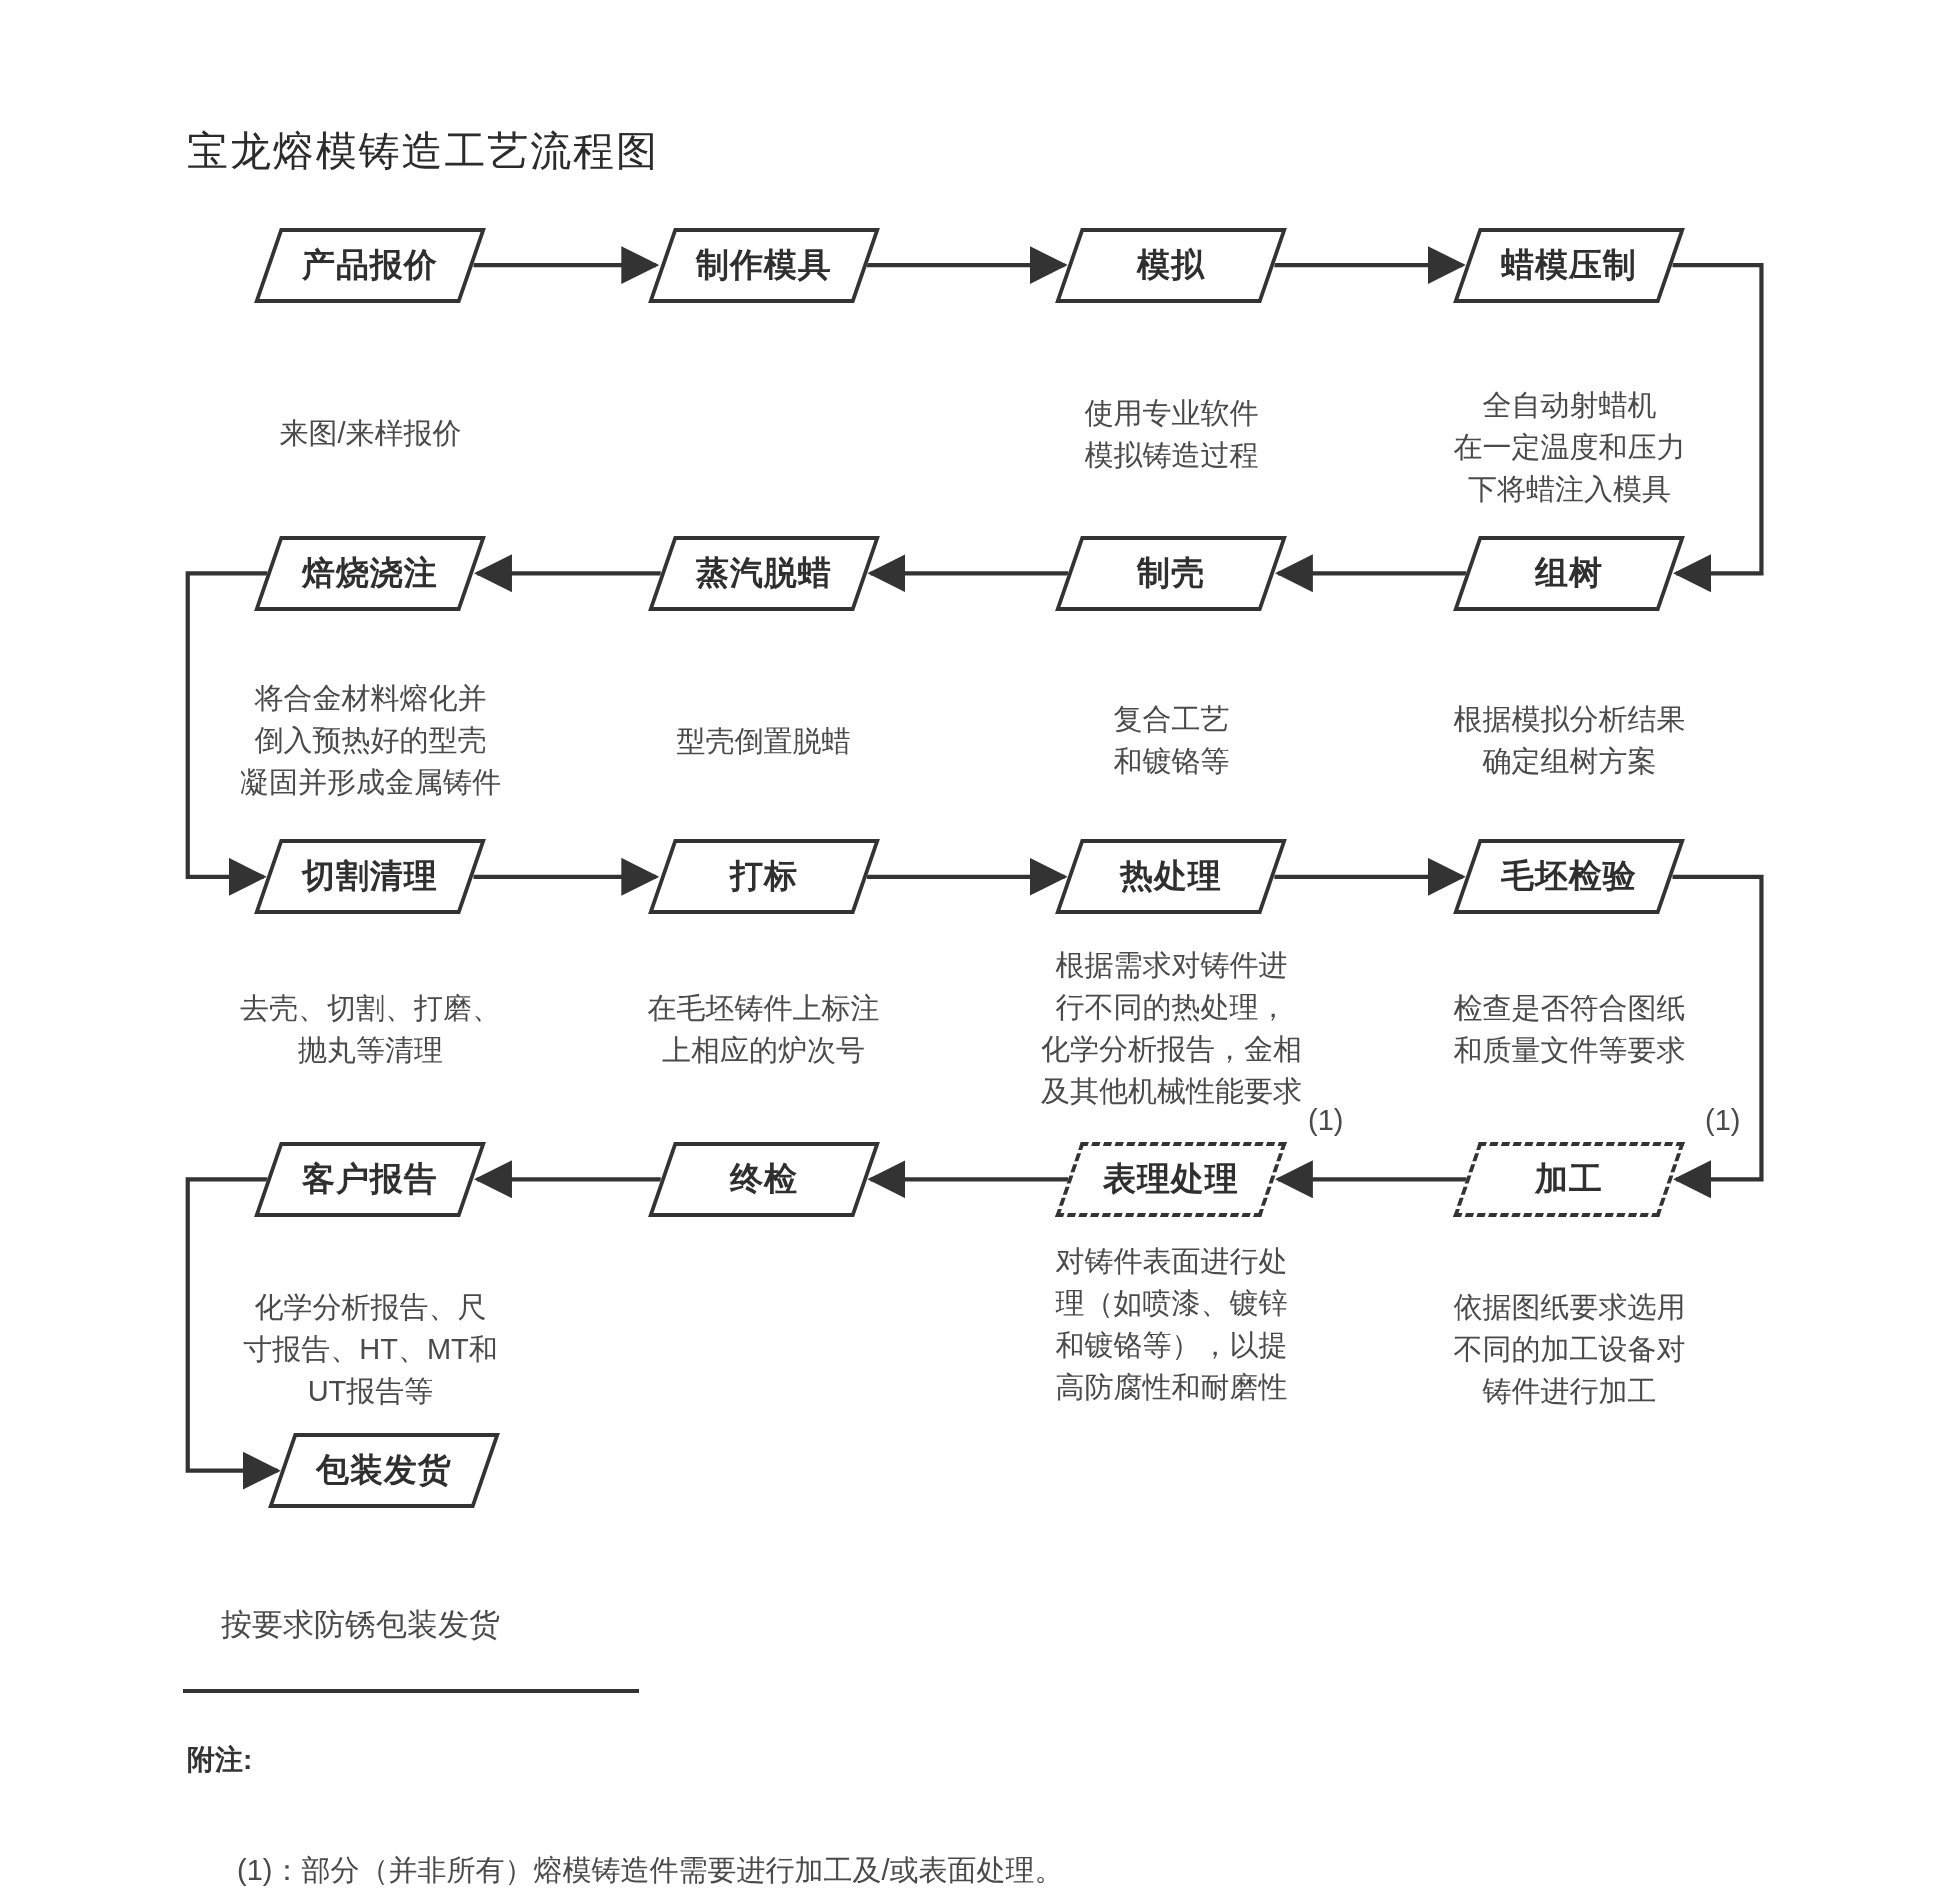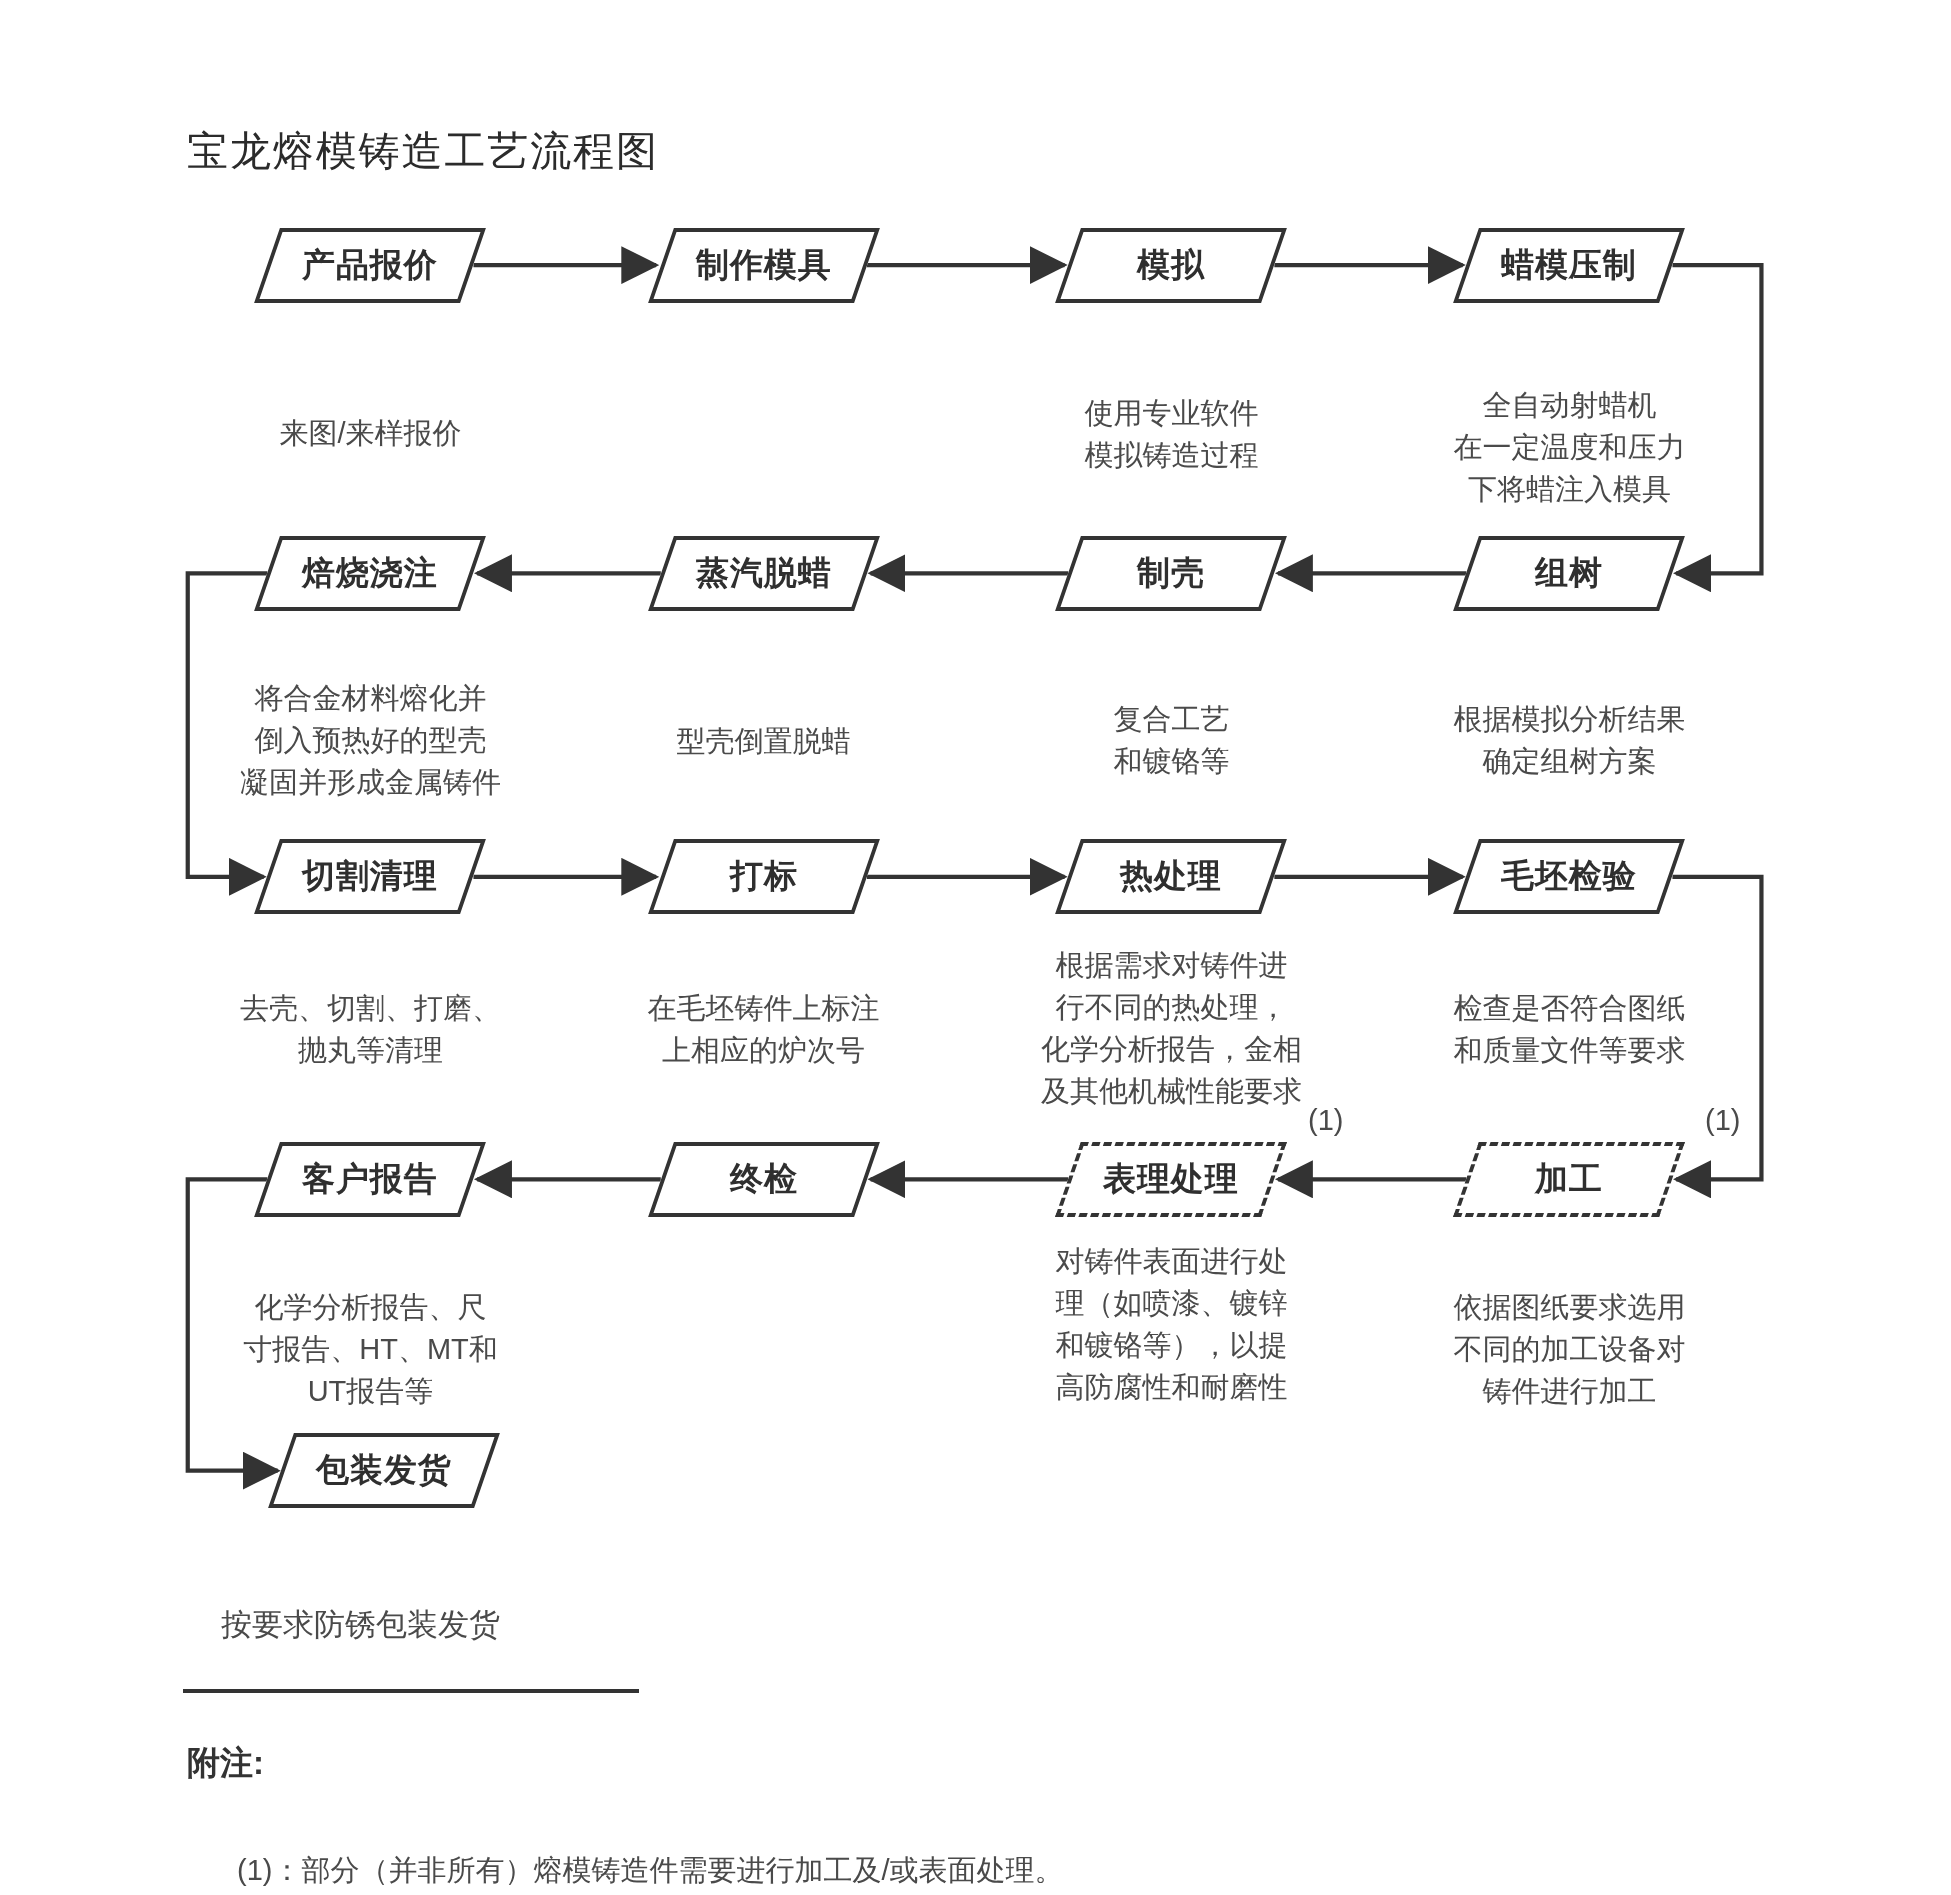--- a/index.html
+++ b/index.html
@@ -35,21 +35,21 @@
   .n15{left:267px;top:1142px}.n14{left:661px;top:1142px}.n13{left:1068px;top:1142px}.n12{left:1466px;top:1142px}
   .n16{left:281px;top:1433px}
   
   .d0{left:155px;top:412px}   .d1{left:548px;top:412px}   .d2{left:956px;top:392px}  .d3{left:1354px;top:384px}
   .d7{left:155px;top:677px}   .d6{left:548px;top:720px}   .d5{left:956px;top:698px}  .d4{left:1354px;top:698px}
   .d8{left:155px;top:987px}  .d9{left:548px;top:987px}  .d10{left:956px;top:944px}.d11{left:1354px;top:987px}
   .d15{left:155px;top:1286px} .d14{left:548px;top:1307px} .d13{left:956px;top:1240px}.d12{left:1354px;top:1286px}
   .d16{left:145px;top:1604px;font-size:31px}
   .a13{left:1308px;top:1104px} .a12{left:1705px;top:1104px}
   #divider{position:absolute;left:183px;top:1689px;width:456px;height:3.7px;background:#333333;}
-  #note-heading{position:absolute;left:187px;top:1741px;font-size:33px;font-weight:bold;color:#333333;text-align:right;}
+  #note-heading{position:absolute;left:187px;top:1741px;font-size:28px;font-weight:bold;color:#333333;text-align:right;}
   #note-text{position:absolute;left:237px;top:1806px;font-size:29px;color:#4a4a4a;margin-top:45px;}
 </style>
 </head>
 <body>
 
 <div id="canvas">
 
   <div id="title">宝龙熔模铸造工艺流程图</div>
 
   <svg class="connectors" width="1952" height="1895" viewBox="0 0 2083 2023">

